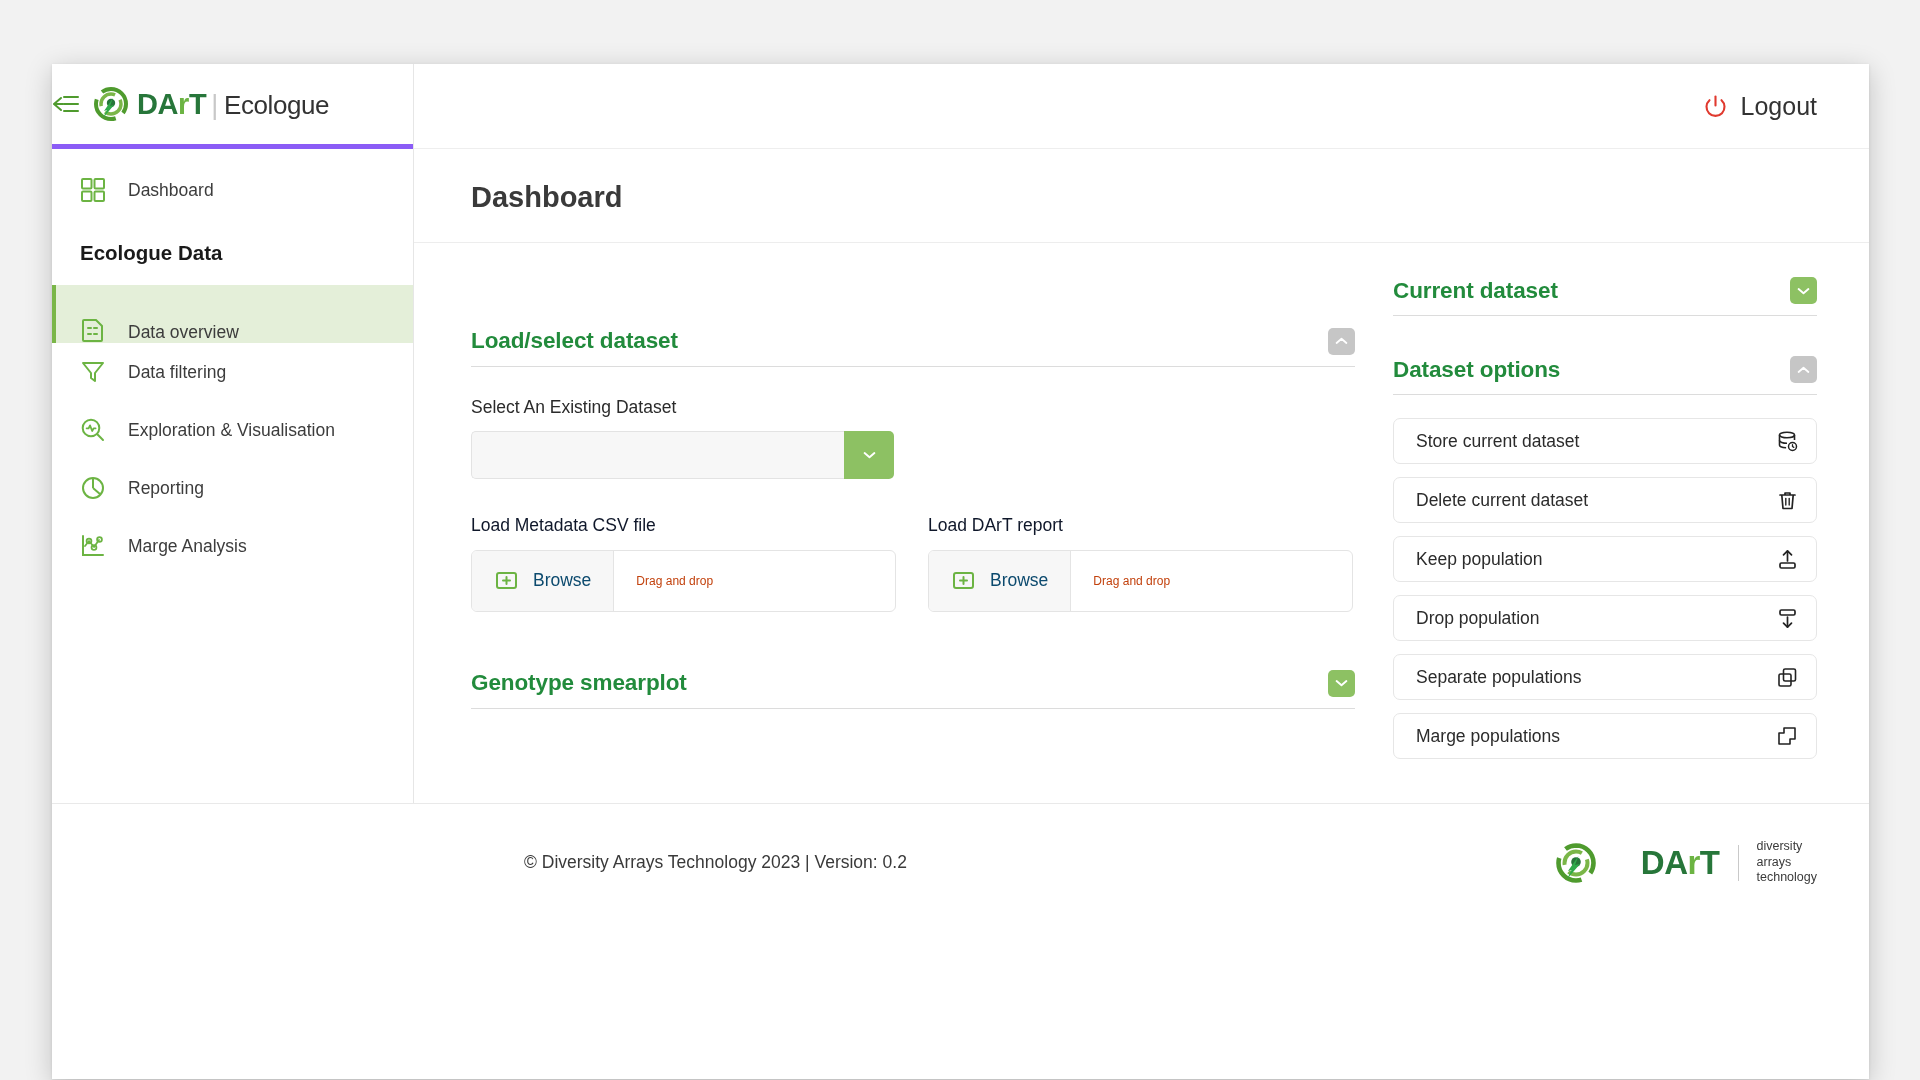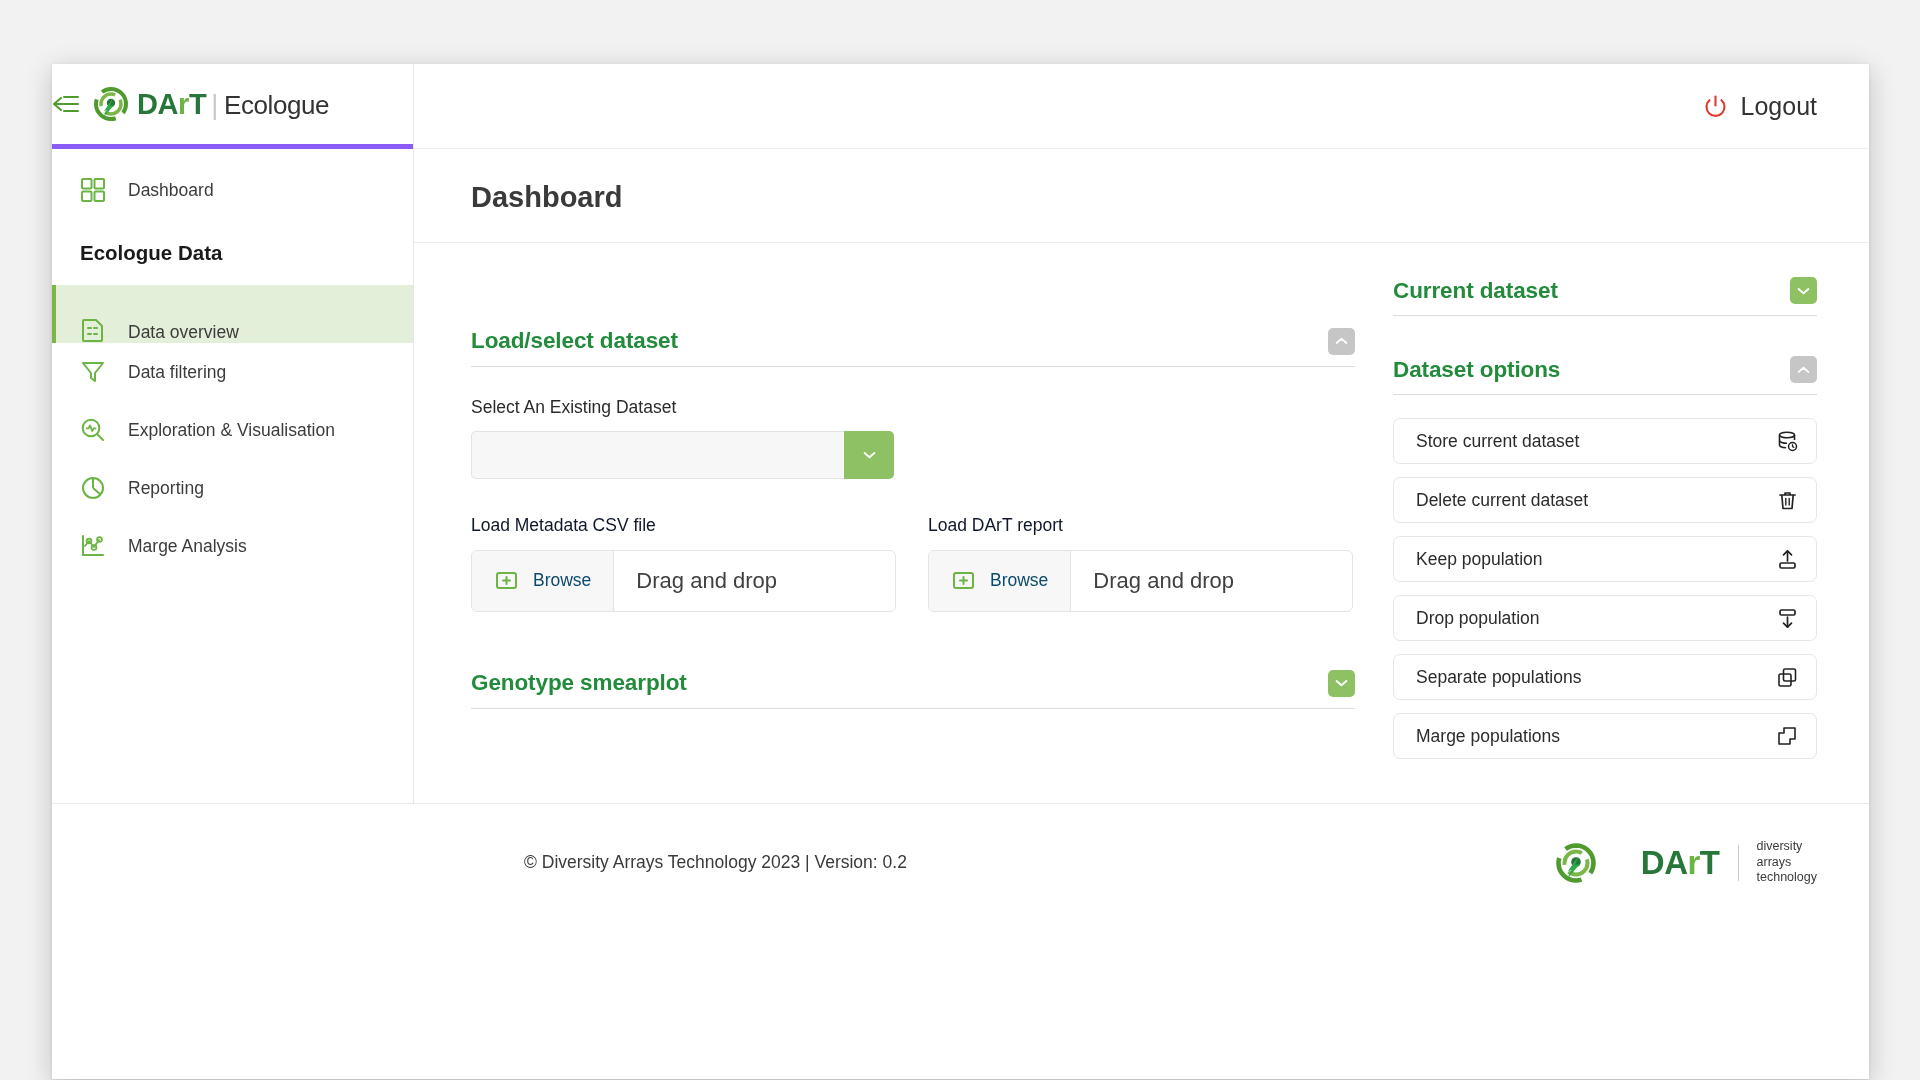--- a/index.html
+++ b/index.html
@@ -134,21 +134,21 @@
     background: #ffffff; overflow: hidden;
   }
   .browse {
     display: flex; align-items: center; gap: 14px;
     padding: 0 22px;
     background: #f7f7f7;
     border-right: 1px solid #e4e4e4;
     cursor: pointer;
   }
   .browse-label { font-size: 17.5px; color: #0c4a6e; }
-  .dnd { display: flex; align-items: center; padding: 0 22px; font-size: 22px; color: #404040; cursor: pointer; }
+  .dnd { display: flex; align-items: center; padding: 0 22px; font-size: 12px; color: #c2410c; cursor: pointer; }
   .folder-icon { width: 25px; height: 25px; }
   .upload-1 { width: 425px; }
   .upload-2 { width: 425px; }
 
   
   .opt-list { margin-top: 23px; display: flex; flex-direction: column; gap: 13px; }
   .opt-btn {
     height: 46px;
     border: 1px solid #e6e6e6; border-radius: 7px;
     background: #ffffff;

